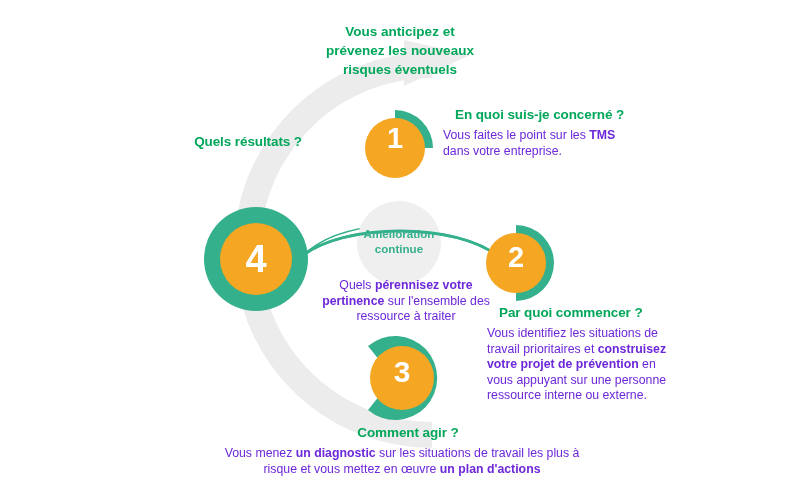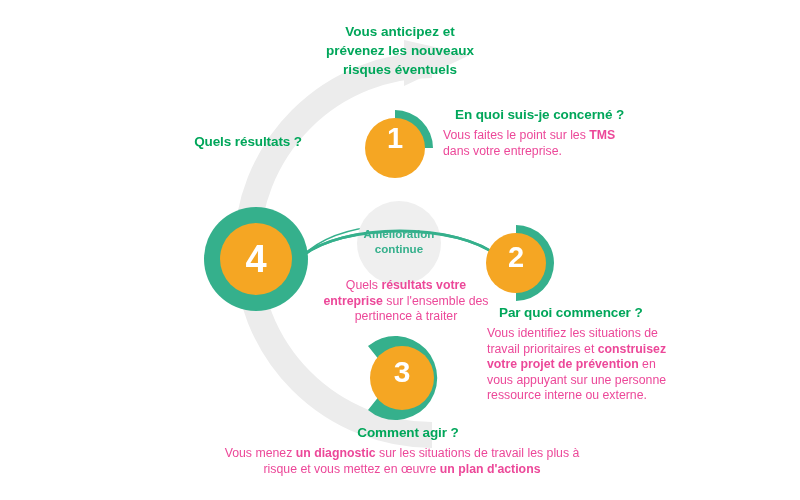--- a/index.html
+++ b/index.html
@@ -19,21 +19,21 @@
   .heading {
     color:#00A65A;
     font-weight:bold;
     font-size:13.5px;
     line-height:16px;
     letter-spacing:-0.1px;
     white-space:nowrap;
     padding-left:12px;
   }
   .body-txt {
-    color:#ec4899;
+    color:#6d28d9;
     font-size:12.3px;
     line-height:15.5px;
   }
   .body-txt b { font-weight:bold; }
 
   .al-left   { text-align:left; }
   .al-right  { text-align:right; }
   .al-center { text-align:center; }
 
   
@@ -153,21 +153,21 @@
     <div>prévenez les nouveaux</div>
     <div>risques éventuels</div>
   </div>
 
   <div class="txt-block" id="cap-amel">
     <div>Amélioration</div>
     <div>continue</div>
   </div>
 
   <div class="txt-block body-txt al-center" id="cap-center">
-    <span>Quels </span><b>résultats votre</b> <b>entreprise</b><span> sur l'ensemble des pertinence à traiter</span>
+    <span>Quels </span><b>pérennisez votre</b> <b>pertinence</b><span> sur l'ensemble des ressource à traiter</span>
   </div>
 
   <div class="txt-block al-left" id="step1">
     <div class="heading">En quoi suis-je concerné ?</div>
     <div class="body-txt"><span>Vous faites le point sur les </span><b>TMS</b><span> dans votre entreprise.</span></div>
   </div>
 
   <div class="txt-block al-center" id="step3">
     <div class="heading">Comment agir ?</div>
     <div class="body-txt"><span>Vous menez </span><b>un diagnostic</b><span> sur les situations de travail les plus à risque et vous mettez en œuvre </span><b>un plan d'actions</b></div>

